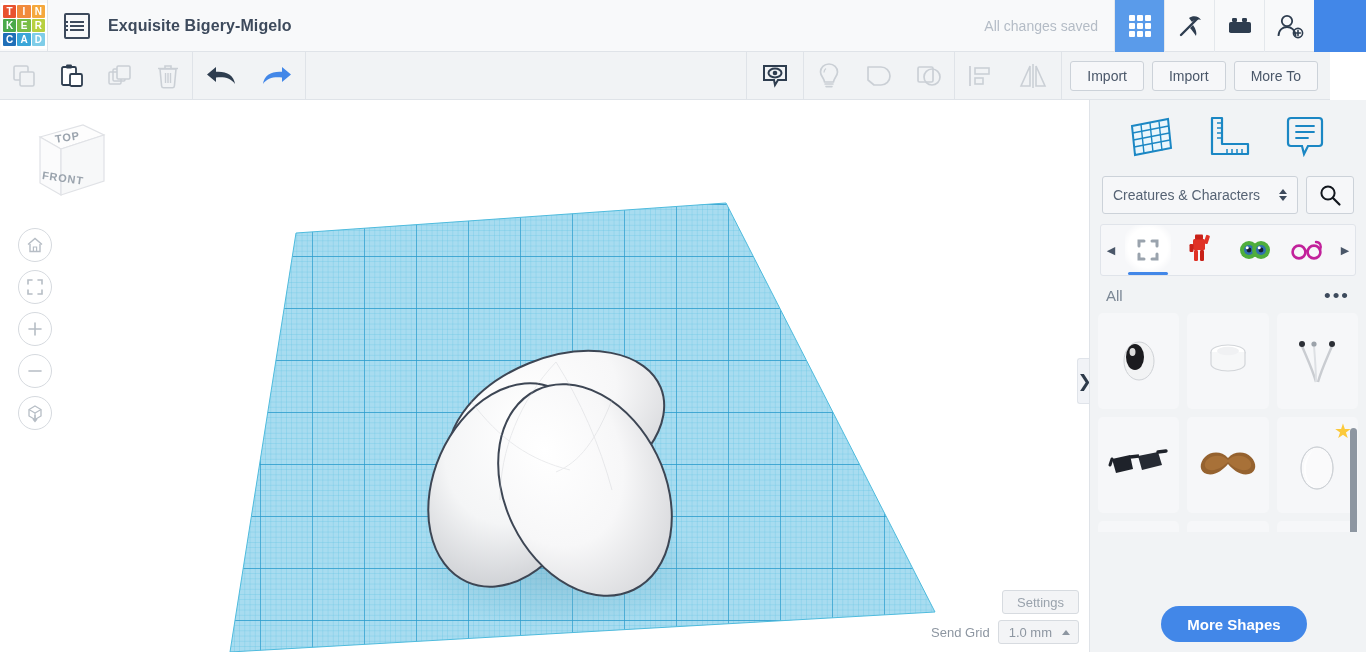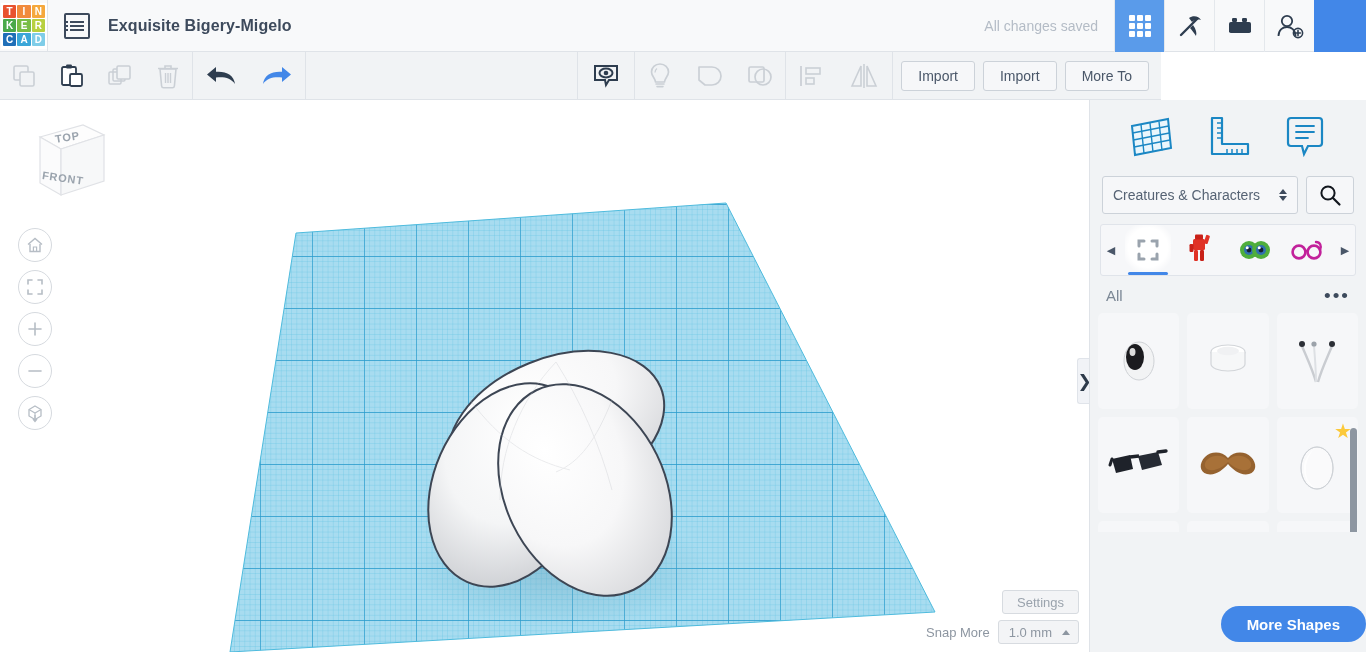--- a/index.html
+++ b/index.html
@@ -77,21 +77,21 @@
     width: 22px; height: 22px;
     display: grid; grid-template-columns: repeat(3,1fr);
     grid-template-rows: repeat(3,1fr); gap: 2px;
   }
   .grid9 span { background: #ffffff; border-radius: 1px; }
   .avatar-wrap { position: relative; display: flex; align-items: flex-end; justify-content: center; width: 52px; height: 52px; background:#4287e8; cursor:pointer;}
 
   
   .toolbar {
     position: absolute; top: 52px; left: 0;
-    width: 1161px; height: 48px;
+    width: 1330px; height: 48px;
     background: #f1f3f5;
     border-bottom: 1px solid #dfe3e8;
     display: flex; align-items: center;
   }
   .tb-group { display: flex; align-items: center; height: 48px; }
   .tb-sep { width: 1px; height: 48px; background: #dfe3e8; }
   .tb-btn {
     width: 48px; height: 48px;
     display: flex; align-items: center; justify-content: center;
     cursor: pointer;
@@ -255,21 +255,21 @@
     position: absolute; top: 4px; right: 6px;
     font-size: 20px; color: #fbc93b; line-height: 1;
   }
   .scrollbar {
     position: absolute; right: 1px; top: 168px;
     width: 7px; height: 110px;
     background: #8d96a1; border-radius: 4px;
   }
   .more-shapes {
     position: absolute; bottom: 10px; left: 12px; right: 0;
-    display: flex; justify-content: flex-end;
+    display: flex; justify-content: center;
   }
   .more-shapes button {
     background: #4287e8; color: #ffffff;
     border: none; border-radius: 18px;
     height: 36px; padding: 0 26px;
     font-size: 15px; font-weight: bold;
     font-family: "Liberation Sans", sans-serif;
     cursor: pointer;
   }
 </style>
@@ -530,21 +530,21 @@
           <polygon points="10,3 16,6.5 16,13 10,16.5 4,13 4,6.5" fill="none" stroke="#b6bdc5" stroke-width="1.3"></polygon>
           <path d="M4 6.5 L10 10 L16 6.5 M10 10 V16.5" fill="none" stroke="#b6bdc5" stroke-width="1.1"></path>
           <path d="M10 12 V18 M8 16 L10 18.4 L12 16" fill="none" stroke="#b6bdc5" stroke-width="1.3"></path>
         </svg>
       </div>
     </div>
 
     <div class="bottom-ctrl">
       <div class="settings-btn">Settings</div>
       <div class="snap-row">
-        <span class="snap-label">Snap More</span>
+        <span class="snap-label">Send Grid</span>
         <div class="snap-box">
           <span>1.0 mm</span>
           <span class="caret-up"></span>
         </div>
       </div>
     </div>
   </div>
 
   <div class="collapse-tab">❯</div>
 

